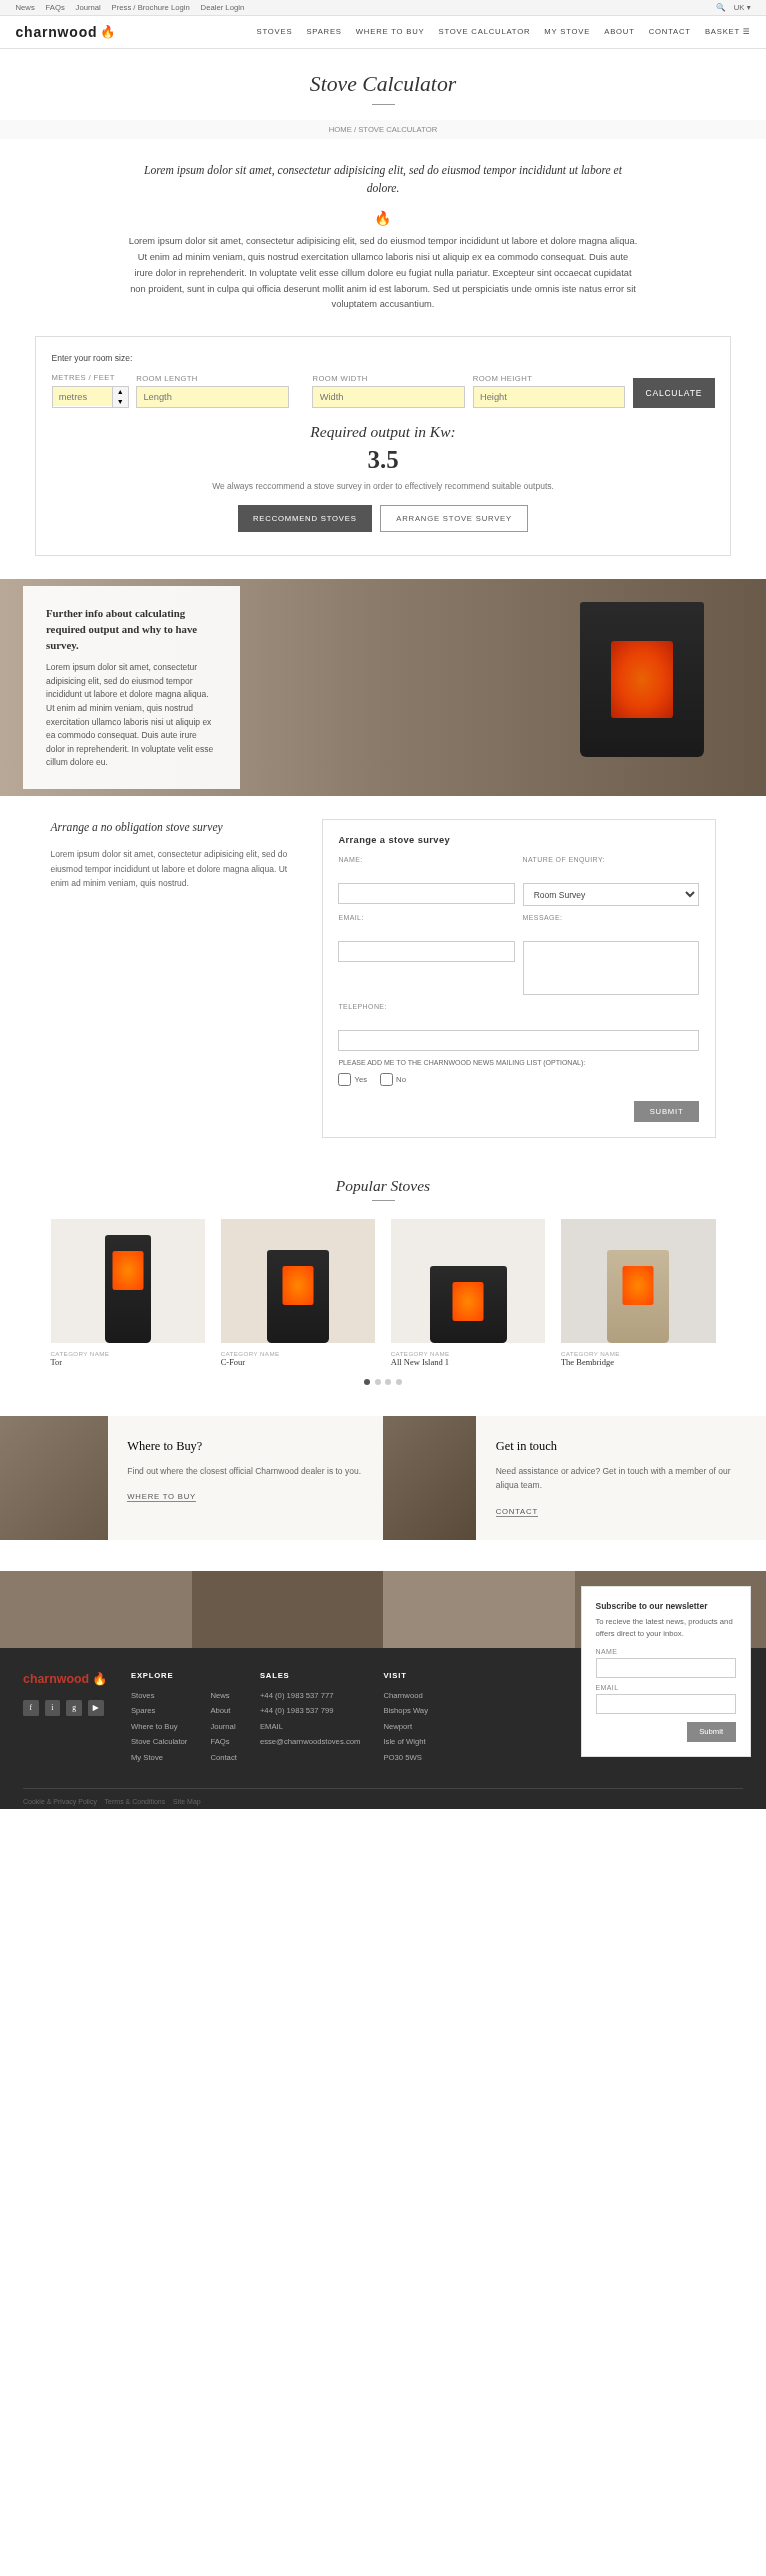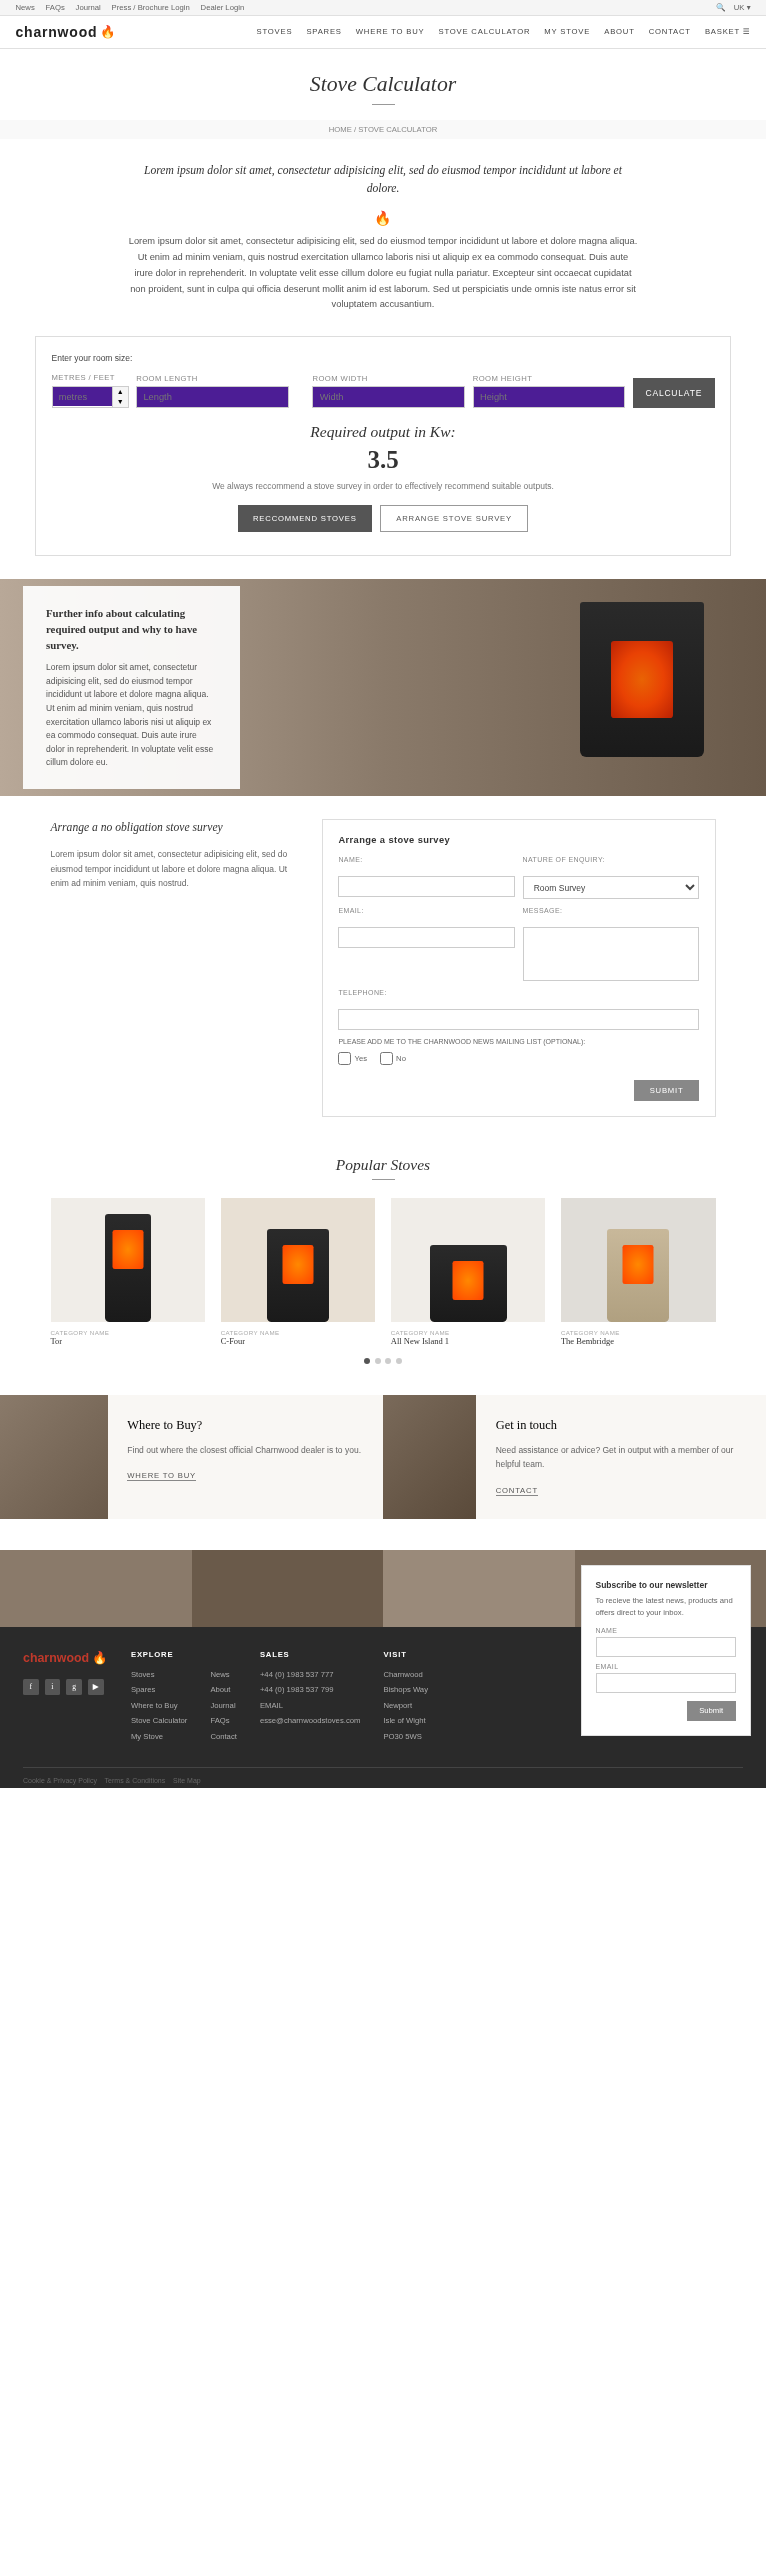--- a/index.html
+++ b/index.html
@@ -31,21 +31,21 @@
 
     
     .calculator-section { border: 0.8px solid #ddd; max-width: 696px; margin: 23px auto; padding: 15.5px; }
     .calc-label { font-family: Arial, sans-serif; font-size: 8.5px; color: #444; margin-bottom: 10.8px; }
     .calc-inputs { display: flex; gap: 7.7px; align-items: flex-end; }
     .calc-field { display: flex; flex-direction: column; gap: 3.1px; font-family: Arial, sans-serif; font-size: 7.7px; color: #888; letter-spacing: 0.4px; text-transform: uppercase; }
     .calc-field.metres-field { width: 77px; }
     .calc-field.length-field { flex: 1; }
     .calc-field.width-field { flex: 1; margin-left: 16px; }
     .calc-field.height-field { flex: 1; }
-    .calc-field input, .calc-field select { border: 0.8px solid #ccc; padding: 4.6px 6.2px; font-size: 9.3px; color: #888; background: #4c1d95; width: 100%; }
+    .calc-field input, .calc-field select { border: 0.8px solid #ccc; padding: 4.6px 6.2px; font-size: 9.3px; color: #888; background: #fef9c3; width: 100%; }
     .calc-field .stepper { display: flex; align-items: center; border: 0.8px solid #ccc; }
     .calc-field .stepper input { border: none; flex: 1; padding: 4.6px 6.2px; font-size: 9.3px; }
     .calc-field .stepper-btns { display: flex; flex-direction: column; border-left: 0.8px solid #ccc; }
     .calc-field .stepper-btns button { background: #f5f5f5; border: none; padding: 1.5px 3.9px; cursor: pointer; font-size: 7px; line-height: 1; }
     .calc-btn { background: #555; color: #fff; border: none; padding: 6.2px 12.4px; font-size: 8.5px; font-family: Arial, sans-serif; cursor: pointer; letter-spacing: 0.8px; text-transform: uppercase; height: 30px; white-space: nowrap; }
 
     
     .calc-result { text-align: center; padding: 15.5px 0 7.7px; }
     .calc-result-title { font-style: italic; font-size: 15.5px; color: #333; margin-bottom: 4.6px; }
     .calc-result-value { font-size: 25px; font-weight: bold; color: #333; margin-bottom: 7.7px; }
@@ -63,21 +63,21 @@
     .hero-stove-fire { width: 62px; height: 77px; background: radial-gradient(ellipse, #ff6a00, #ff4500, #cc2200); border-radius: 3.1px; opacity: 0.9; }
 
     
     .two-col-section { display: flex; max-width: 696px; margin: 19px auto; padding: 0 15.5px; gap: 31px; }
     .left-col { flex: 1; }
     .left-col h3 { font-size: 11.6px; color: #333; font-weight: normal; font-style: italic; line-height: 1.5; margin-bottom: 10.8px; }
     .left-col p { font-family: Arial, sans-serif; font-size: 8.5px; color: #666; line-height: 1.7; }
     .right-col { flex: 1.5; border: 0.8px solid #ddd; padding: 15.5px; }
     .right-col h4 { font-size: 9.3px; color: #333; font-family: Arial, sans-serif; margin-bottom: 10.8px; letter-spacing: 0.4px; }
     .form-row { display: flex; gap: 7.7px; margin-bottom: 7.7px; }
-    .form-field { flex: 1; display: flex; flex-direction: column; gap: 13px; }
+    .form-field { flex: 1; display: flex; flex-direction: column; gap: 20px; }
     .form-field label { font-family: Arial, sans-serif; font-size: 7px; color: #888; text-transform: uppercase; letter-spacing: 0.4px; }
     .form-field input, .form-field select, .form-field textarea { border: 0.8px solid #ccc; padding: 4.6px 6.2px; font-size: 8.5px; font-family: Arial, sans-serif; color: #444; width: 100%; }
     .form-field textarea { height: 54px; resize: none; }
     .form-field select { background: #fff; }
     .checkbox-row { font-family: Arial, sans-serif; font-size: 7.7px; color: #666; margin: 7.7px 0; }
     .checkbox-row label { display: inline-flex; align-items: center; gap: 3.1px; margin-right: 10.8px; }
     .submit-btn { background: #888; color: #fff; border: none; padding: 6.2px 15.5px; font-size: 7.7px; font-family: Arial, sans-serif; cursor: pointer; letter-spacing: 0.8px; float: right; margin-top: 4.6px; }
     .mailing-label { font-family: Arial, sans-serif; font-size: 7px; color: #666; display: block; margin-bottom: 4.6px; }
 
     
@@ -340,21 +340,21 @@
       <h3>Where to Buy?</h3>
       <p>Find out where the closest official Charnwood dealer is to you.</p>
       <span class="info-link">WHERE TO BUY</span>
     </div>
   </div>
   <div class="info-divider"></div>
   <div class="info-card">
     <div class="info-img-right" style="background: linear-gradient(135deg, #7a6a5a, #5a4a3a);"></div>
     <div class="info-content">
       <h3>Get in touch</h3>
-      <p>Need assistance or advice? Get in output with a member of our helpful team.</p>
+      <p>Need assistance or advice? Get in touch with a member of our aliqua team.</p>
       <span class="info-link">CONTACT</span>
     </div>
   </div>
 </div>
 
 <div style="position:relative;">
   <div class="footer-images">
     <div class="footer-img"></div>
     <div class="footer-img"></div>
     <div class="footer-img"></div>

